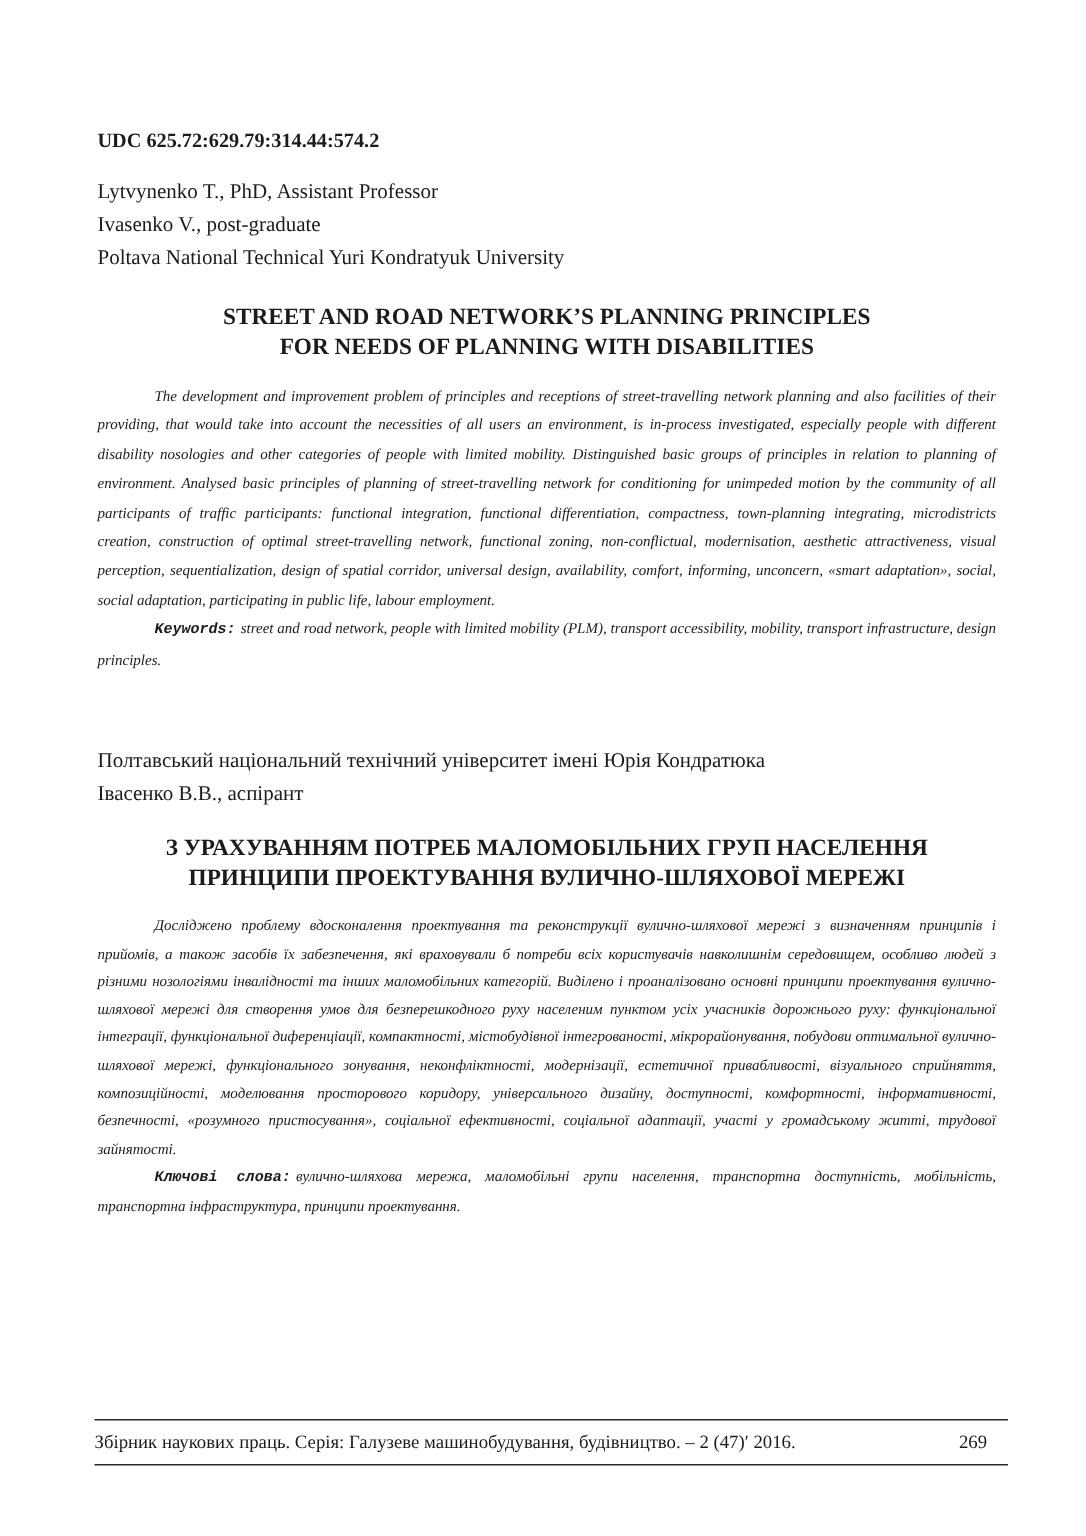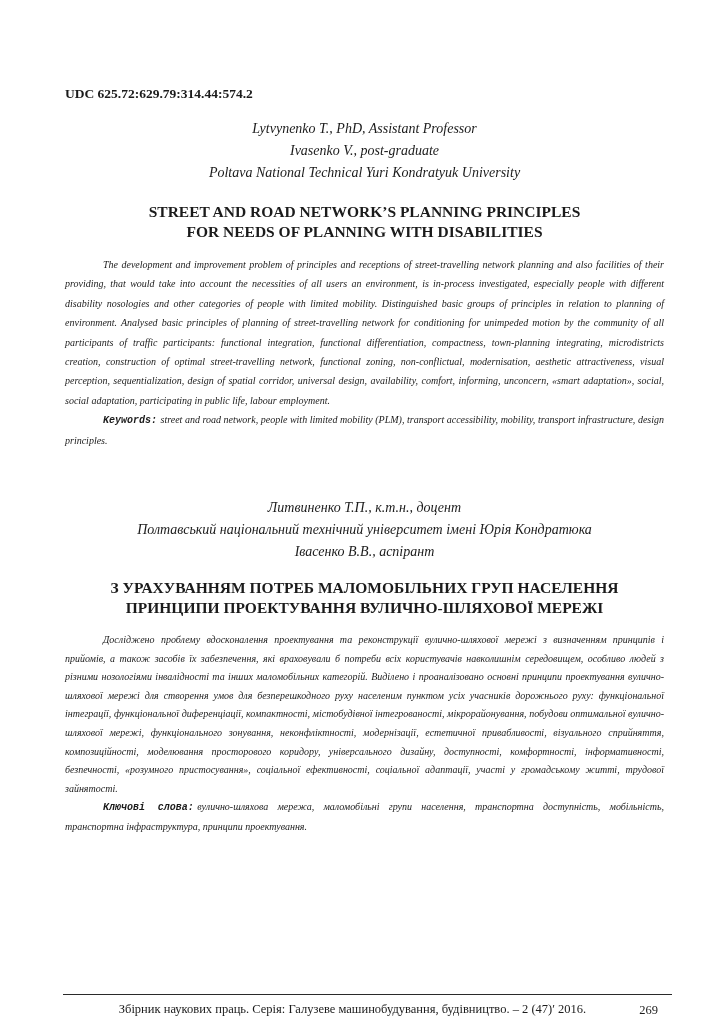--- a/index.html
+++ b/index.html
@@ -29,22 +29,21 @@
   }
   .udc {
     margin-top: 86px;
     font-weight: bold;
     font-size: 13.5px;
     line-height: 16px;
     text-align: left;
   }
   .authors {
     margin-top: 16px;
-    text-align: center;
-    font-style: italic;
+    text-align: left;
     font-size: 14px;
     line-height: 22px;
   }
   .article-title {
     margin-top: 18px;
     text-align: center;
     font-weight: bold;
     font-size: 15.5px;
     line-height: 20px;
   }
@@ -69,28 +68,28 @@
   }
   .title-uk {
     margin-top: 15px;
   }
   .abstract-uk {
     line-height: 18.6px;
   }
   .footer {
     position: absolute;
     left: 63px;
-    top: 994px;
+    top: 946px;
     width: 609px;
     height: 29px;
     border-top: 1.5px solid #2a2a2a;
     border-bottom: 1.5px solid #2a2a2a;
     display: flex;
     align-items: center;
-    justify-content: center;
+    justify-content: flex-start;
     font-size: 12.5px;
     line-height: 15px;
   }
   .footer-text {
     text-align: center;
     padding-right: 30px;
   }
   .page-num {
     position: absolute;
     right: 14px;
@@ -117,21 +116,20 @@
       <div>FOR NEEDS OF PLANNING WITH DISABILITIES</div>
     </div>
 
     <p class="abstract">The development and improvement problem of principles and receptions of street-travelling network planning and also facilities of their providing, that would take into account the necessities of all users an environment, is in-process investigated, especially people with different disability nosologies and other categories of people with limited mobility. Distinguished basic groups of principles in relation to planning of environment. Analysed basic principles of planning of street-travelling network for conditioning for unimpeded motion by the community of all participants of traffic participants: functional integration, functional differentiation, compactness, town-planning integrating, microdistricts creation, construction of optimal street-travelling network, functional zoning, non-conflictual, modernisation, aesthetic attractiveness, visual perception, sequentialization, design of spatial corridor, universal design, availability, comfort, informing, unconcern, «smart adaptation», social, social adaptation, participating in public life, labour employment.</p>
 
     <p class="abstract keywords">
       <span class="kw-label">Keywords:</span><span>street and road network, people with limited mobility (PLM), transport accessibility, mobility, transport infrastructure, design principles.</span>
     </p>
 
     <div class="authors authors-uk">
-      <div>Литвиненко Т.П., к.т.н., доцент</div>
       <div>Полтавський національний технічний університет імені Юрія Кондратюка</div>
       <div>Івасенко В.В., аспірант</div>
     </div>
 
     <div class="article-title title-uk">
       <div>З УРАХУВАННЯМ ПОТРЕБ МАЛОМОБІЛЬНИХ ГРУП НАСЕЛЕННЯ</div>
       <div>ПРИНЦИПИ ПРОЕКТУВАННЯ ВУЛИЧНО-ШЛЯХОВОЇ МЕРЕЖІ</div>
     </div>
 
     <p class="abstract abstract-uk">Досліджено проблему вдосконалення проектування та реконструкції вулично-шляхової мережі з визначенням принципів і прийомів, а також засобів їх забезпечення, які враховували б потреби всіх користувачів навколишнім середовищем, особливо людей з різними нозологіями інвалідності та інших маломобільних категорій. Виділено і проаналізовано основні принципи проектування вулично-шляхової мережі для створення умов для безперешкодного руху населеним пунктом усіх учасників дорожнього руху: функціональної інтеграції, функціональної диференціації, компактності, містобудівної інтегрованості, мікрорайонування, побудови оптимальної вулично-шляхової мережі, функціонального зонування, неконфліктності, модернізації, естетичної привабливості, візуального сприйняття, композиційності, моделювання просторового коридору, універсального дизайну, доступності, комфортності, інформативності, безпечності, «розумного пристосування», соціальної ефективності, соціальної адаптації, участі у громадському житті, трудової зайнятості.</p>

